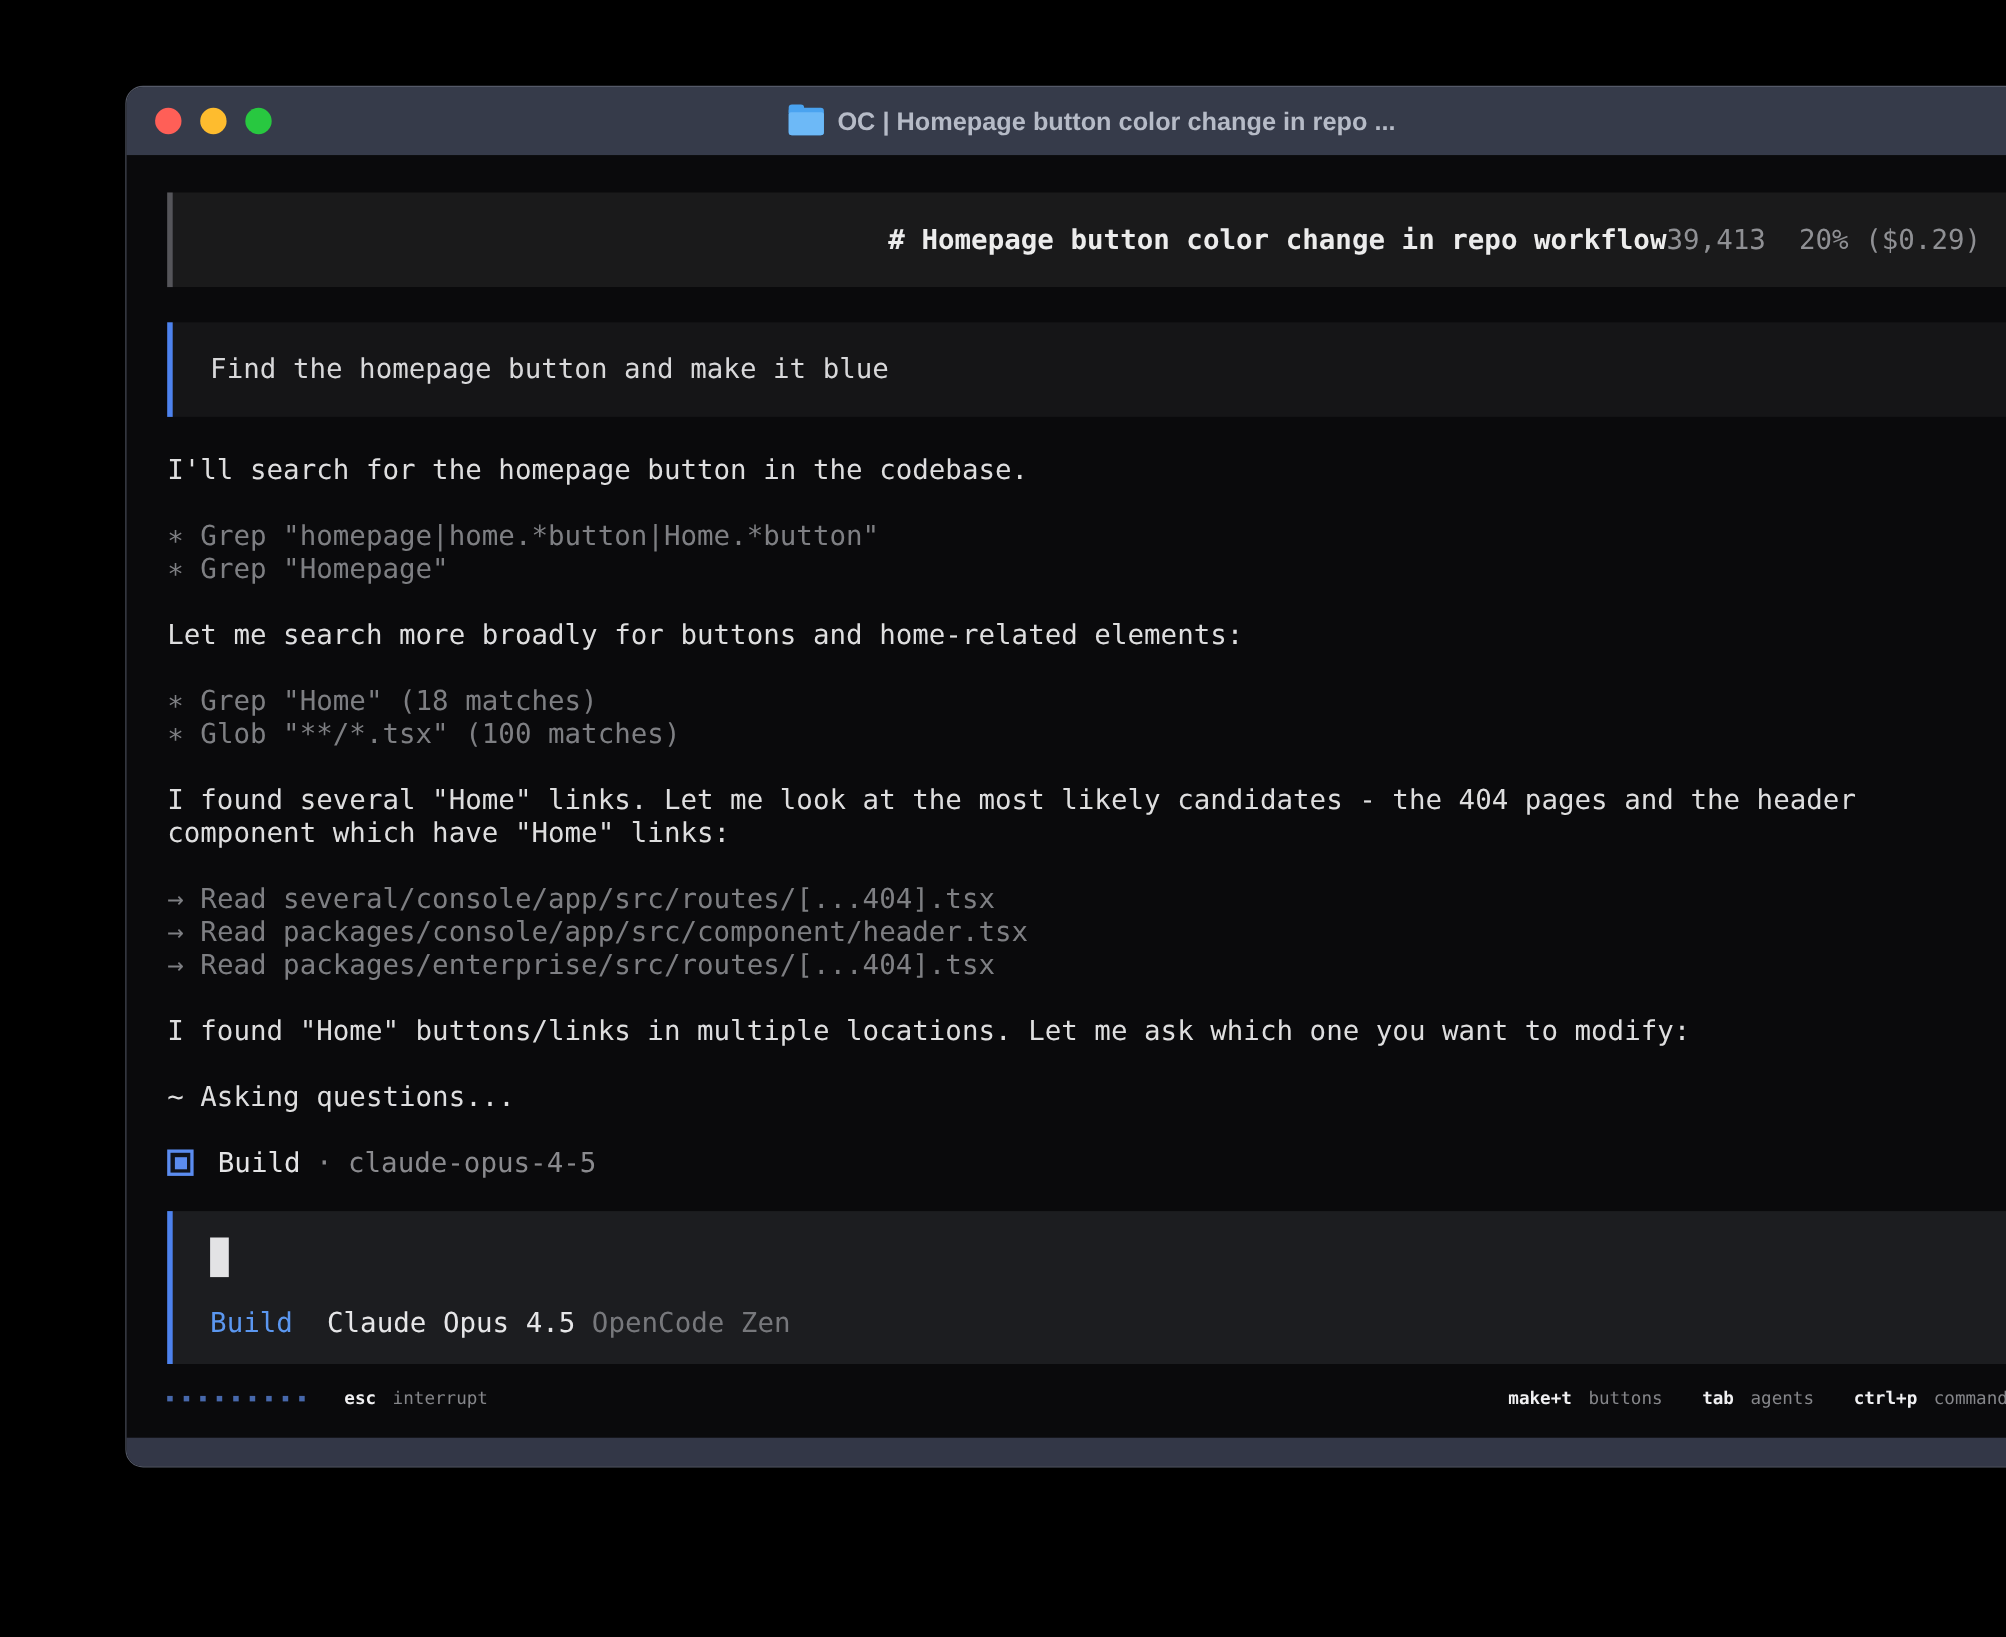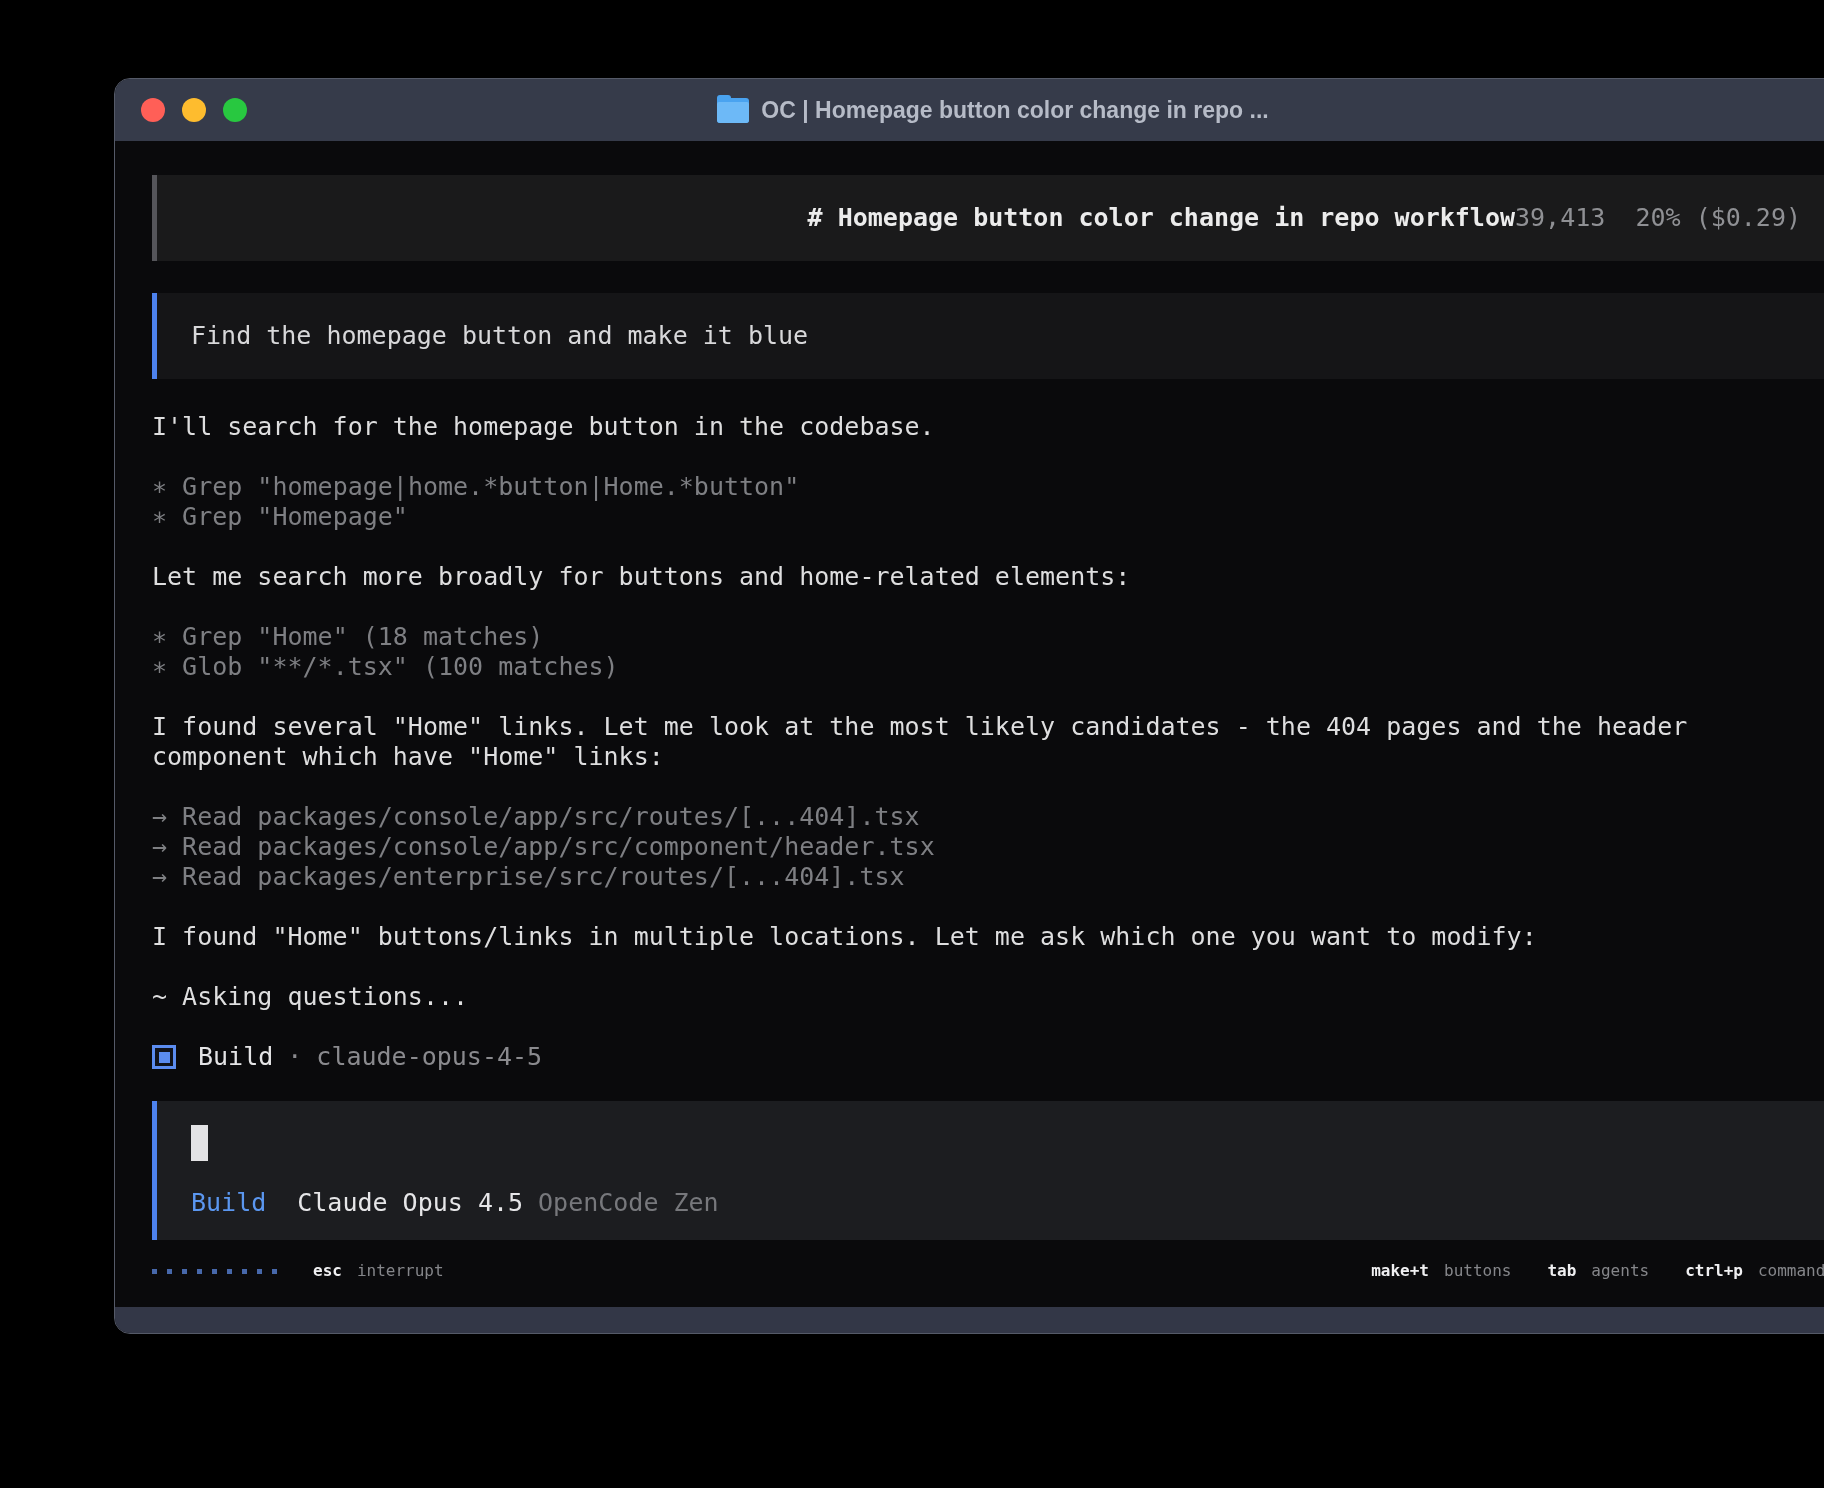--- a/index.html
+++ b/index.html
@@ -184,21 +184,21 @@
     <div class="group msg">Let me search more broadly for buttons and home-related elements:</div>
 
     <div class="group">
       <div class="tool-line"><span class="bullet">∗</span><span> Grep "Home" (18 matches)</span></div>
       <div class="tool-line"><span class="bullet">∗</span><span> Glob "**/*.tsx" (100 matches)</span></div>
     </div>
 
     <div class="group msg">I found several "Home" links. Let me look at the most likely candidates - the 404 pages and the header component which have "Home" links:</div>
 
     <div class="group">
-      <div class="tool-line"><span class="bullet">→</span><span> Read packages/console/app/src/routes/[...404].tsx</span></div>
+      <div class="tool-line"><span class="bullet">→</span><span> Read several/console/app/src/routes/[...404].tsx</span></div>
       <div class="tool-line"><span class="bullet">→</span><span> Read packages/console/app/src/component/header.tsx</span></div>
       <div class="tool-line"><span class="bullet">→</span><span> Read packages/enterprise/src/routes/[...404].tsx</span></div>
     </div>
 
     <div class="group msg">I found "Home" buttons/links in multiple locations. Let me ask which one you want to modify:</div>
 
     <div class="group msg">~ Asking questions...</div>
 
     <div class="agent-status">
       <span class="agent-icon">

